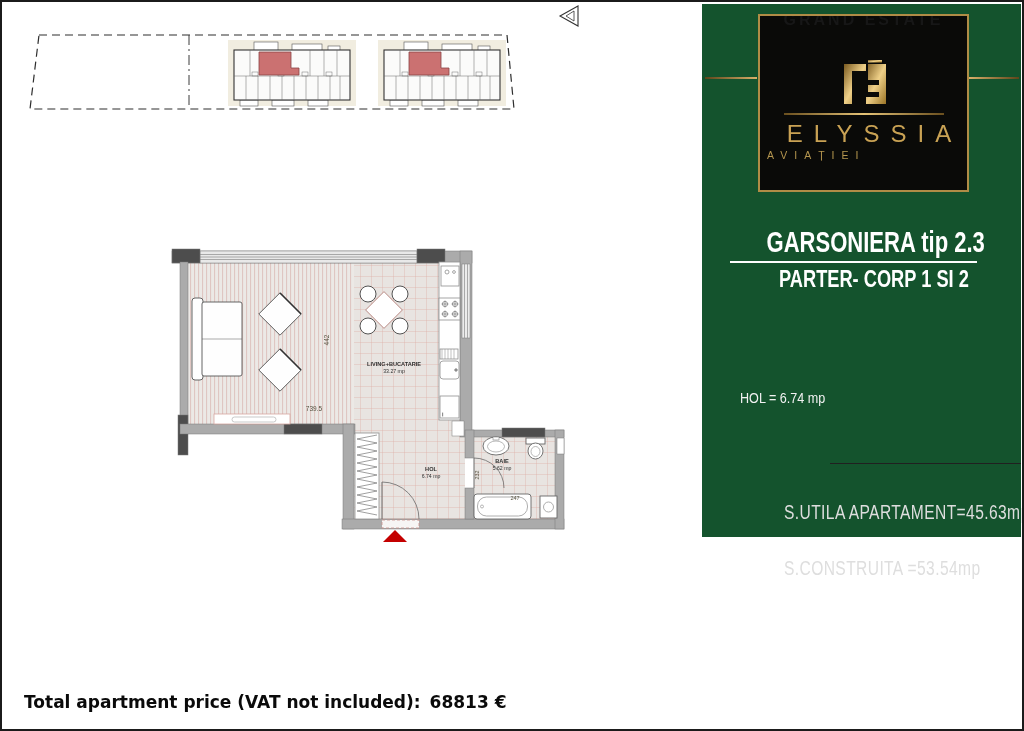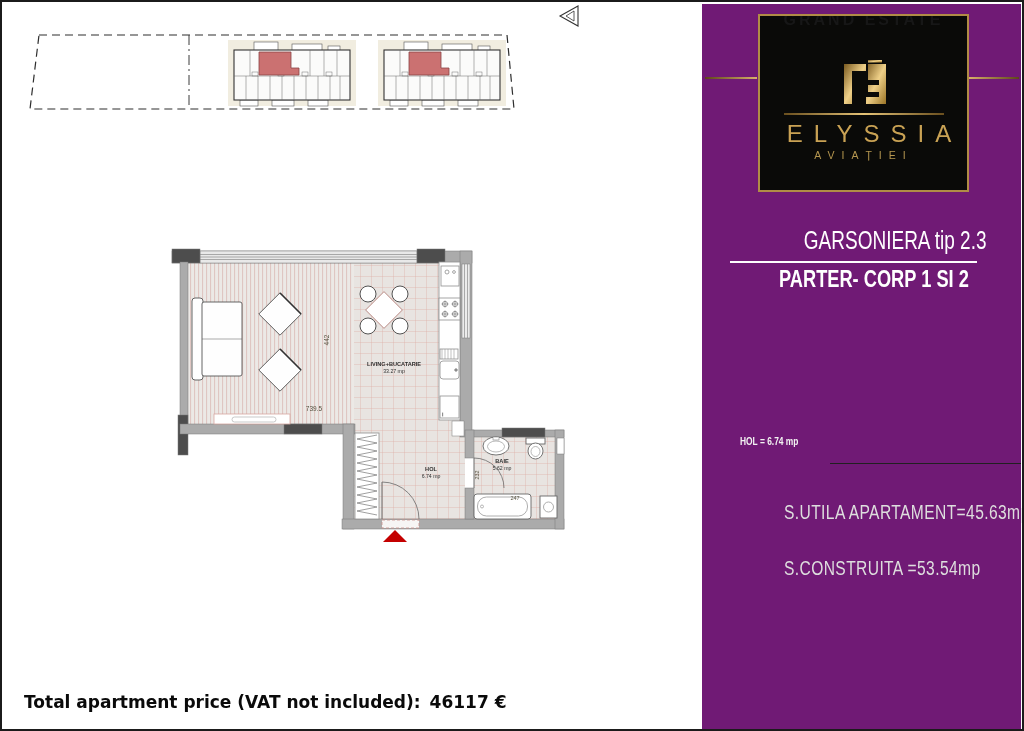--- a/index.html
+++ b/index.html
@@ -1,47 +1,47 @@
 <!DOCTYPE html>
 <html><head>
 <meta charset="utf-8">
 <style>
   * { margin:0; padding:0; box-sizing:border-box; }
   body { background:#ccc; font-family:"Liberation Sans", sans-serif; }
   .page { position:relative; width:1024px; height:731px; background:#fff;
           border:2px solid #1b1b1b; overflow:hidden; }
 
   
-  .panel { position:absolute; left:700px; top:2px; width:319px; height:725px; background:#701a75; }
+  .panel { position:absolute; left:700px; top:2px; width:319px; height:533px; background:#14532d; }
   .logo-box { position:absolute; left:56px; top:10px; width:211px; height:178px;
               background:#0a0a08; border:2px solid #b08c46; overflow:hidden; }
   .logo-faint { position:absolute; top:-5px; left:0; right:0; text-align:center;
                 color:#171717; font-size:16px; font-weight:bold; letter-spacing:3px; }
   .monogram { position:absolute; top:44px; left:50%; transform:translateX(-50%); }
   .gold-hr { position:absolute; top:97px; left:24px; width:160px; height:2px;
              background:linear-gradient(to right,#6a4f1e,#e5c377,#6a4f1e); }
   .brand-name { position:absolute; top:104px; left:0; right:0; text-align:center;
                 color:#c9a254; font-size:24px; letter-spacing:11px; padding-left:22px; }
-  .brand-sub { position:absolute; top:133px; left:0; right:0; text-align:center;
-               color:#b5964f; font-size:10.5px; letter-spacing:7px; }
+  .brand-sub { position:absolute; top:133px; left:0; right:0; 
+               color:#b5964f; font-size:10.5px; letter-spacing:7px; padding-left:7px; }
   .gold-line { position:absolute; top:73px; height:2px;
                background:linear-gradient(to right,#5d451a,#d9b06a); }
   .gold-line.left { left:3px; width:52px; }
   .gold-line.right { left:267px; width:50px; background:linear-gradient(to left,#5d451a,#d9b06a); }
 
   .cond { display:inline-block; white-space:nowrap; }
   .heading1 { position:absolute; top:222px; left:30px; right:6px; text-align:right;
-              color:#fff; font-size:25px; font-weight:normal; }
+              color:#fff; font-size:29px; font-weight:bold; }
   .heading1 .cond, .heading2 .cond { transform:scaleX(0.76); transform-origin:center top; }
   .title-underline { position:absolute; top:257px; left:28px; width:247px; height:2px; background:#fdfdfd; }
   .heading2 { position:absolute; top:261px; left:30px; right:6px; text-align:center;
               color:#fff; font-size:24px; font-weight:bold; }
 
   .rooms { position:absolute; top:385px; left:38px; color:#f2f2f2; }
-  .room-line { font-size:10px; font-weight:bold; line-height:17.5px;margin-top:44px; }
+  .room-line { font-size:15px; font-weight:normal; line-height:17.5px; }
   .room-line .cond { transform:scaleX(0.84); transform-origin:left top; }
   .panel-divider { position:absolute; top:459px; left:128px; right:0; height:1px; background:#202020; }
   .areas { position:absolute; top:466px; left:38px; color:#dedede; }
   .area-line { font-size:20px; font-weight:normal; line-height:28px; white-space:pre; }
   .area-line .cond { transform:scaleX(0.78); transform-origin:left top; letter-spacing:0.5px; }
 
   
   .price-bar { position:absolute; left:22px; top:690px; color:#0a0a0a;
                font-family:"DejaVu Sans", sans-serif; font-size:17px; font-weight:bold; }
   .price-bar span { margin-right:9px; }
@@ -298,16 +298,16 @@
 
     <div class="areas">
       <div class="area-line">
         <span class="cond">S.UTILA  APARTAMENT=45.63mp</span></div>
       <div class="area-line">
         <span class="cond">S.CONSTRUITA  =53.54mp</span></div>
     </div>
   </div>
 
   <div class="price-bar">
-    <span>Total apartment price (VAT not included):</span><span>46117 €</span>
+    <span>Total apartment price (VAT not included):</span><span>68813 €</span>
   </div>
 
 </div>
 
 </body></html>

